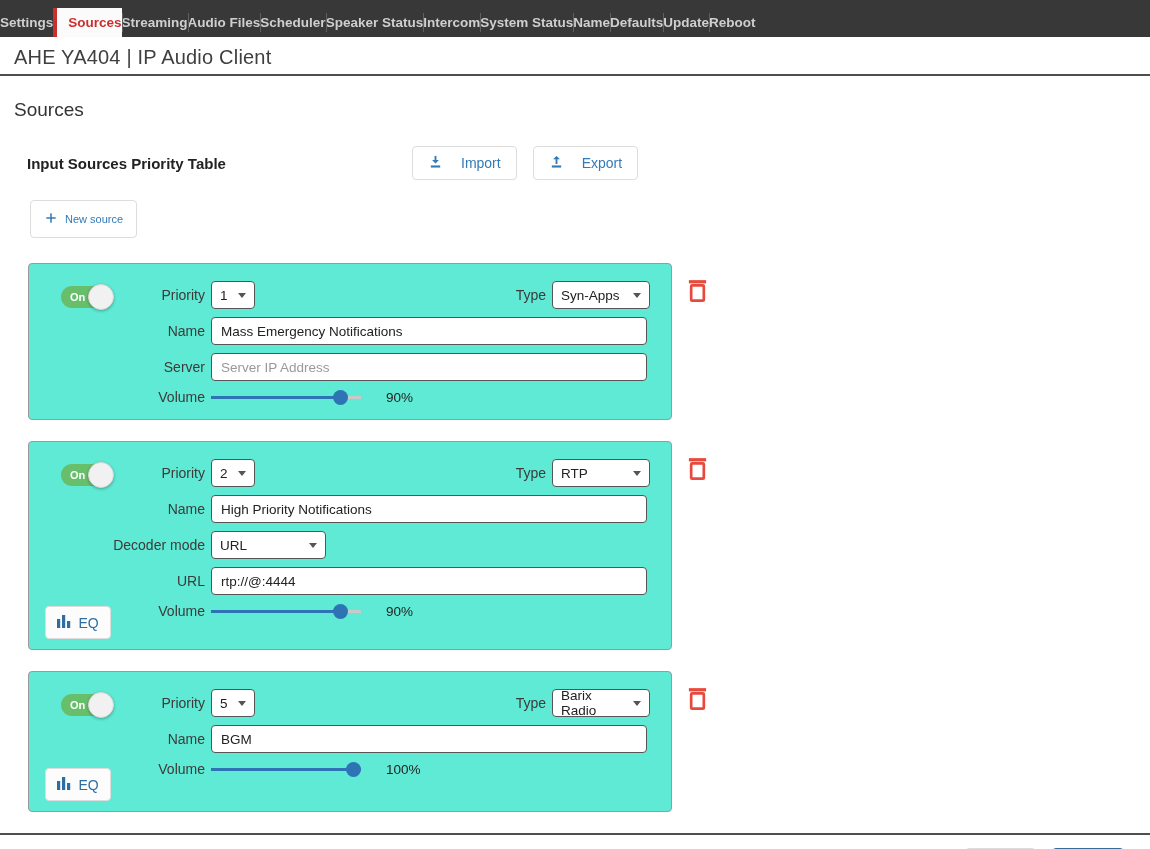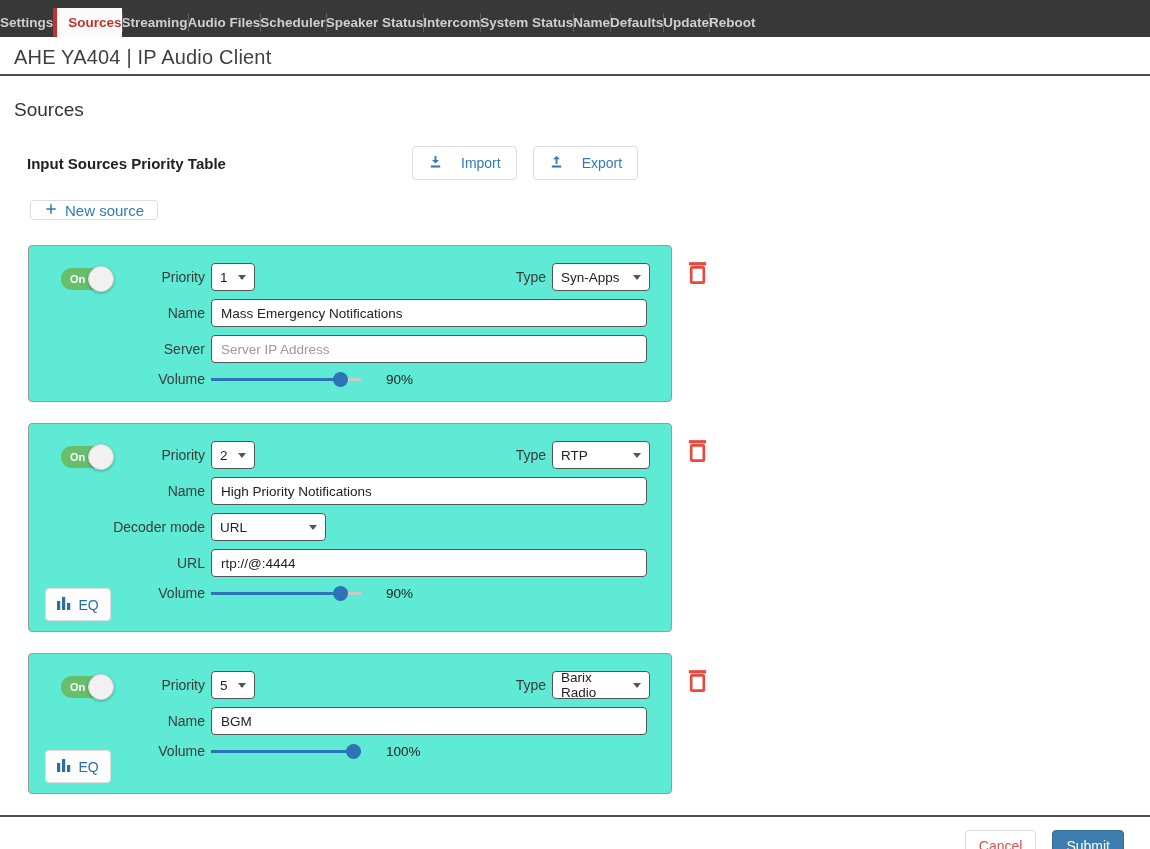--- a/index.html
+++ b/index.html
@@ -55,22 +55,22 @@
     display:inline-flex; align-items:center; gap:18px;
     background:#fff; border:1px solid #ddd; border-radius:4px;
     color:#337ab7; font-size:14px; font-family:inherit;
     padding:7px 15px; cursor:pointer;
   }
   .btn-export { margin-left:16px; }
   .new-source-wrap { margin:20px 0 0 30px; }
   .btn-new {
     display:inline-flex; align-items:center; gap:7px;
     background:#fff; border:1px solid #ddd; border-radius:4px;
-    color:#337ab7; font-size:15px; font-family:inherit;
-    padding:5px 13px; height:20px; cursor:pointer;
+    color:#337ab7; font-size:11px; font-family:inherit;
+    padding:5px 13px; height:38px; cursor:pointer;
   }
   
   .cards { margin:25px 0 0 28px; width:644px; }
   .card-wrap { position:relative; }
   .card {
     position:relative;
     border:1px solid #9a9a9a; border-radius:4px;
     background:#5eead4;
     padding:17px 0 14px 0;
     margin-bottom:21px;

